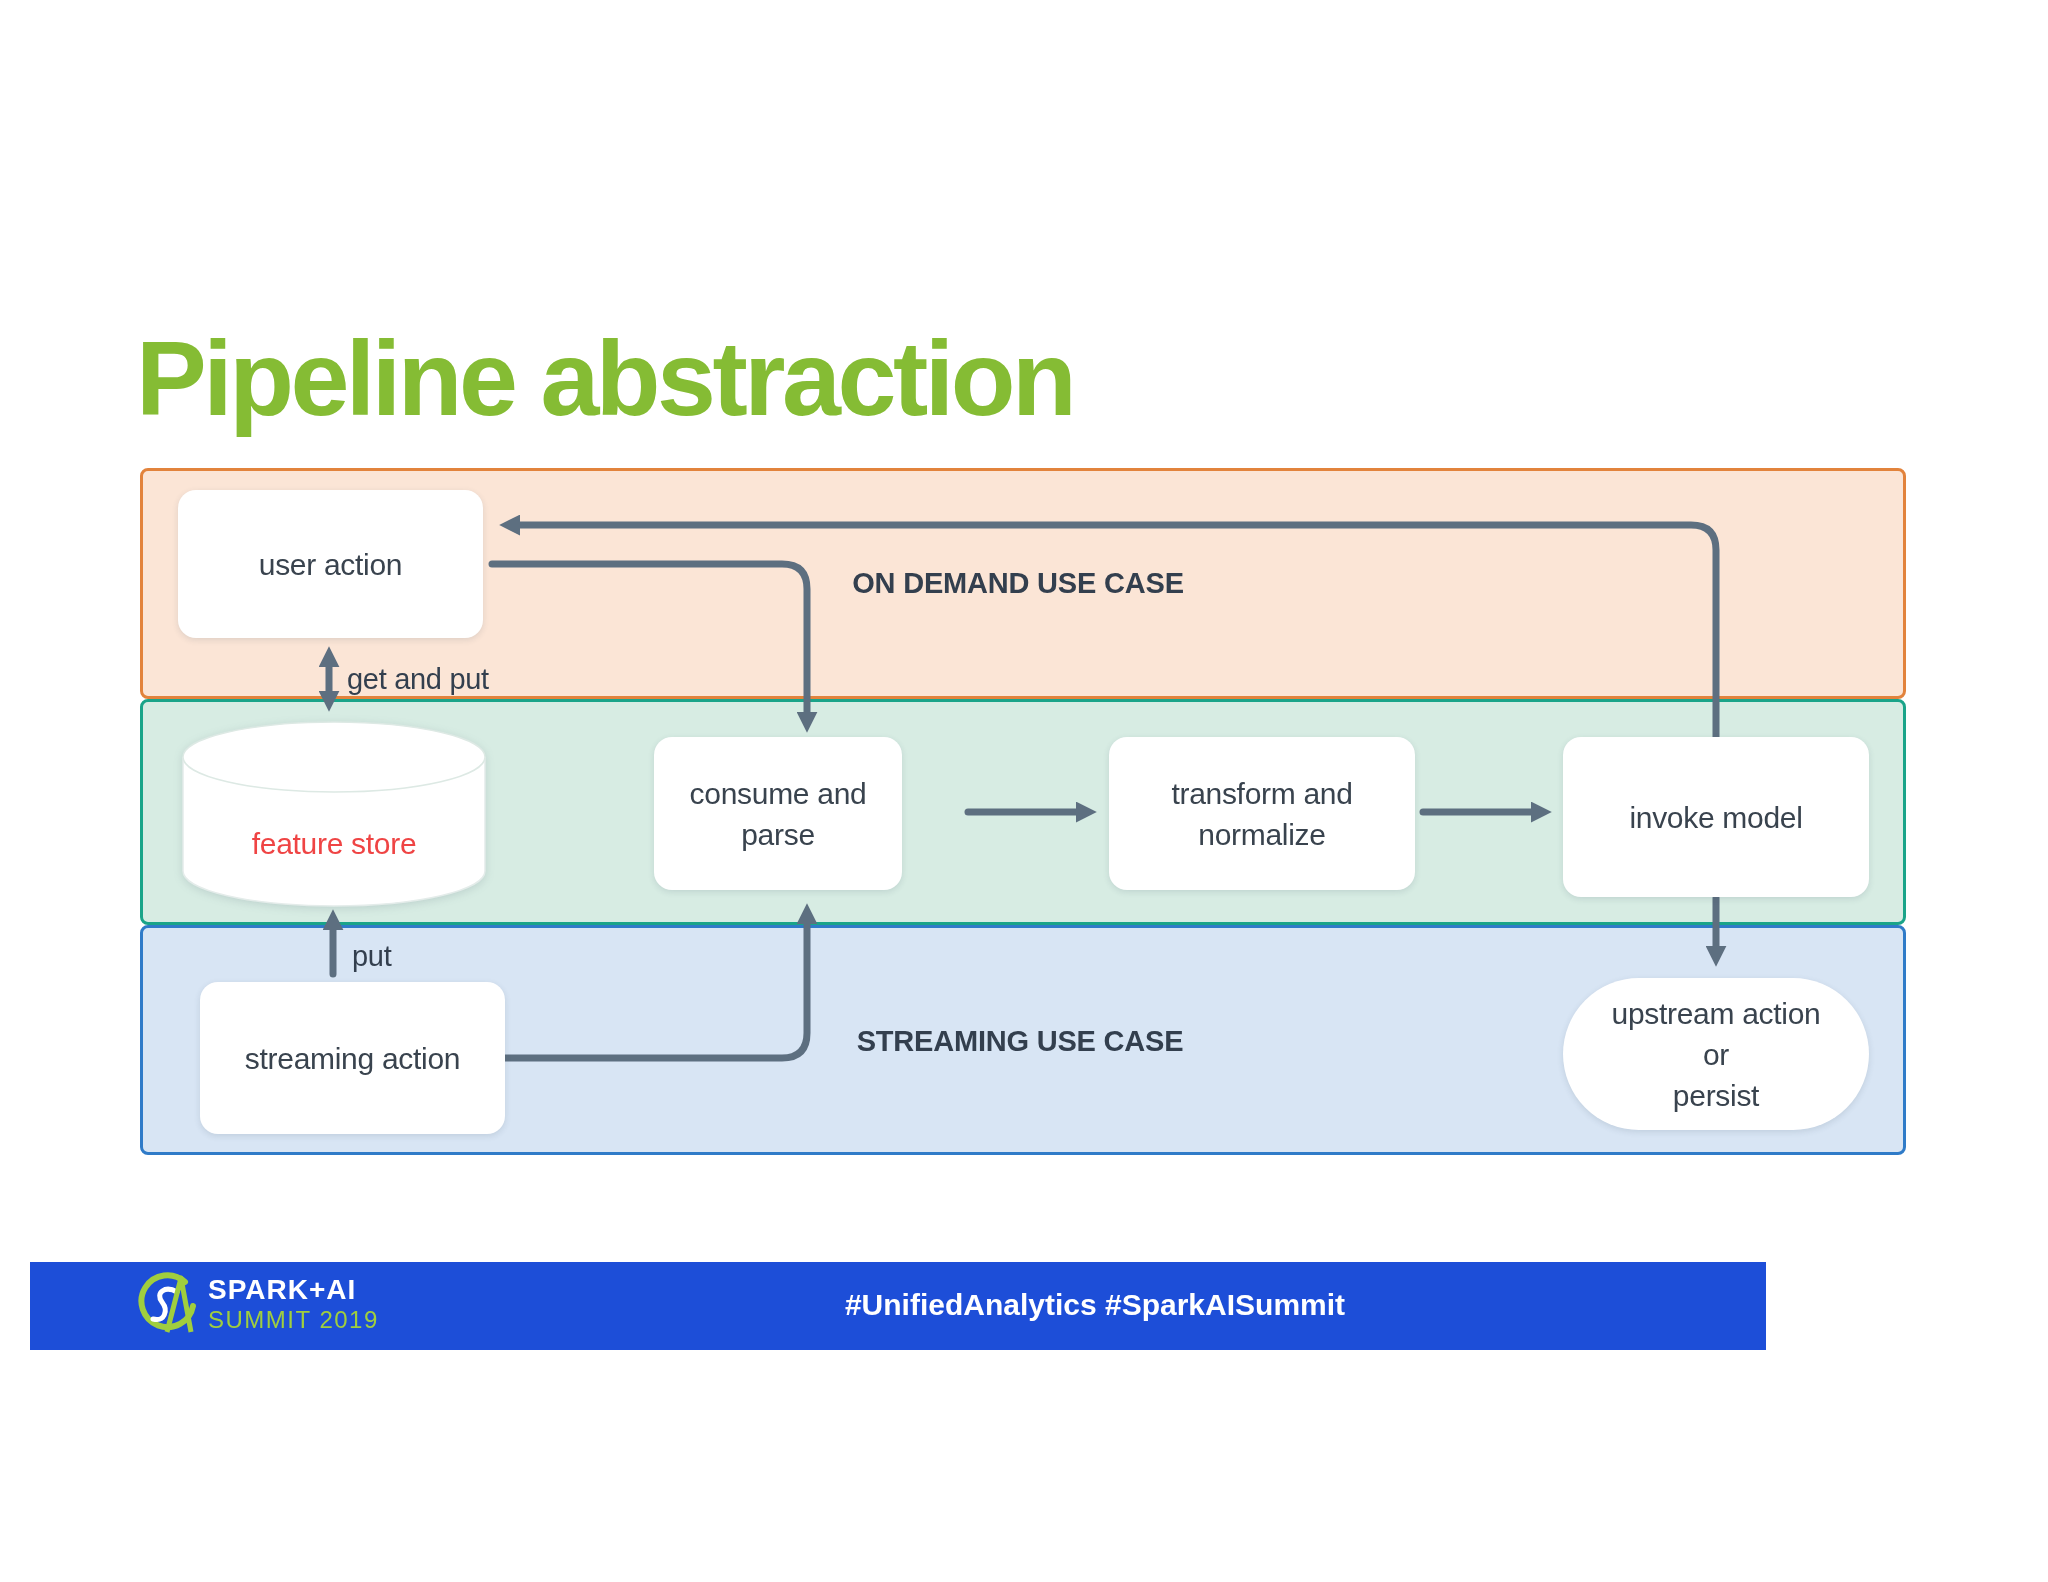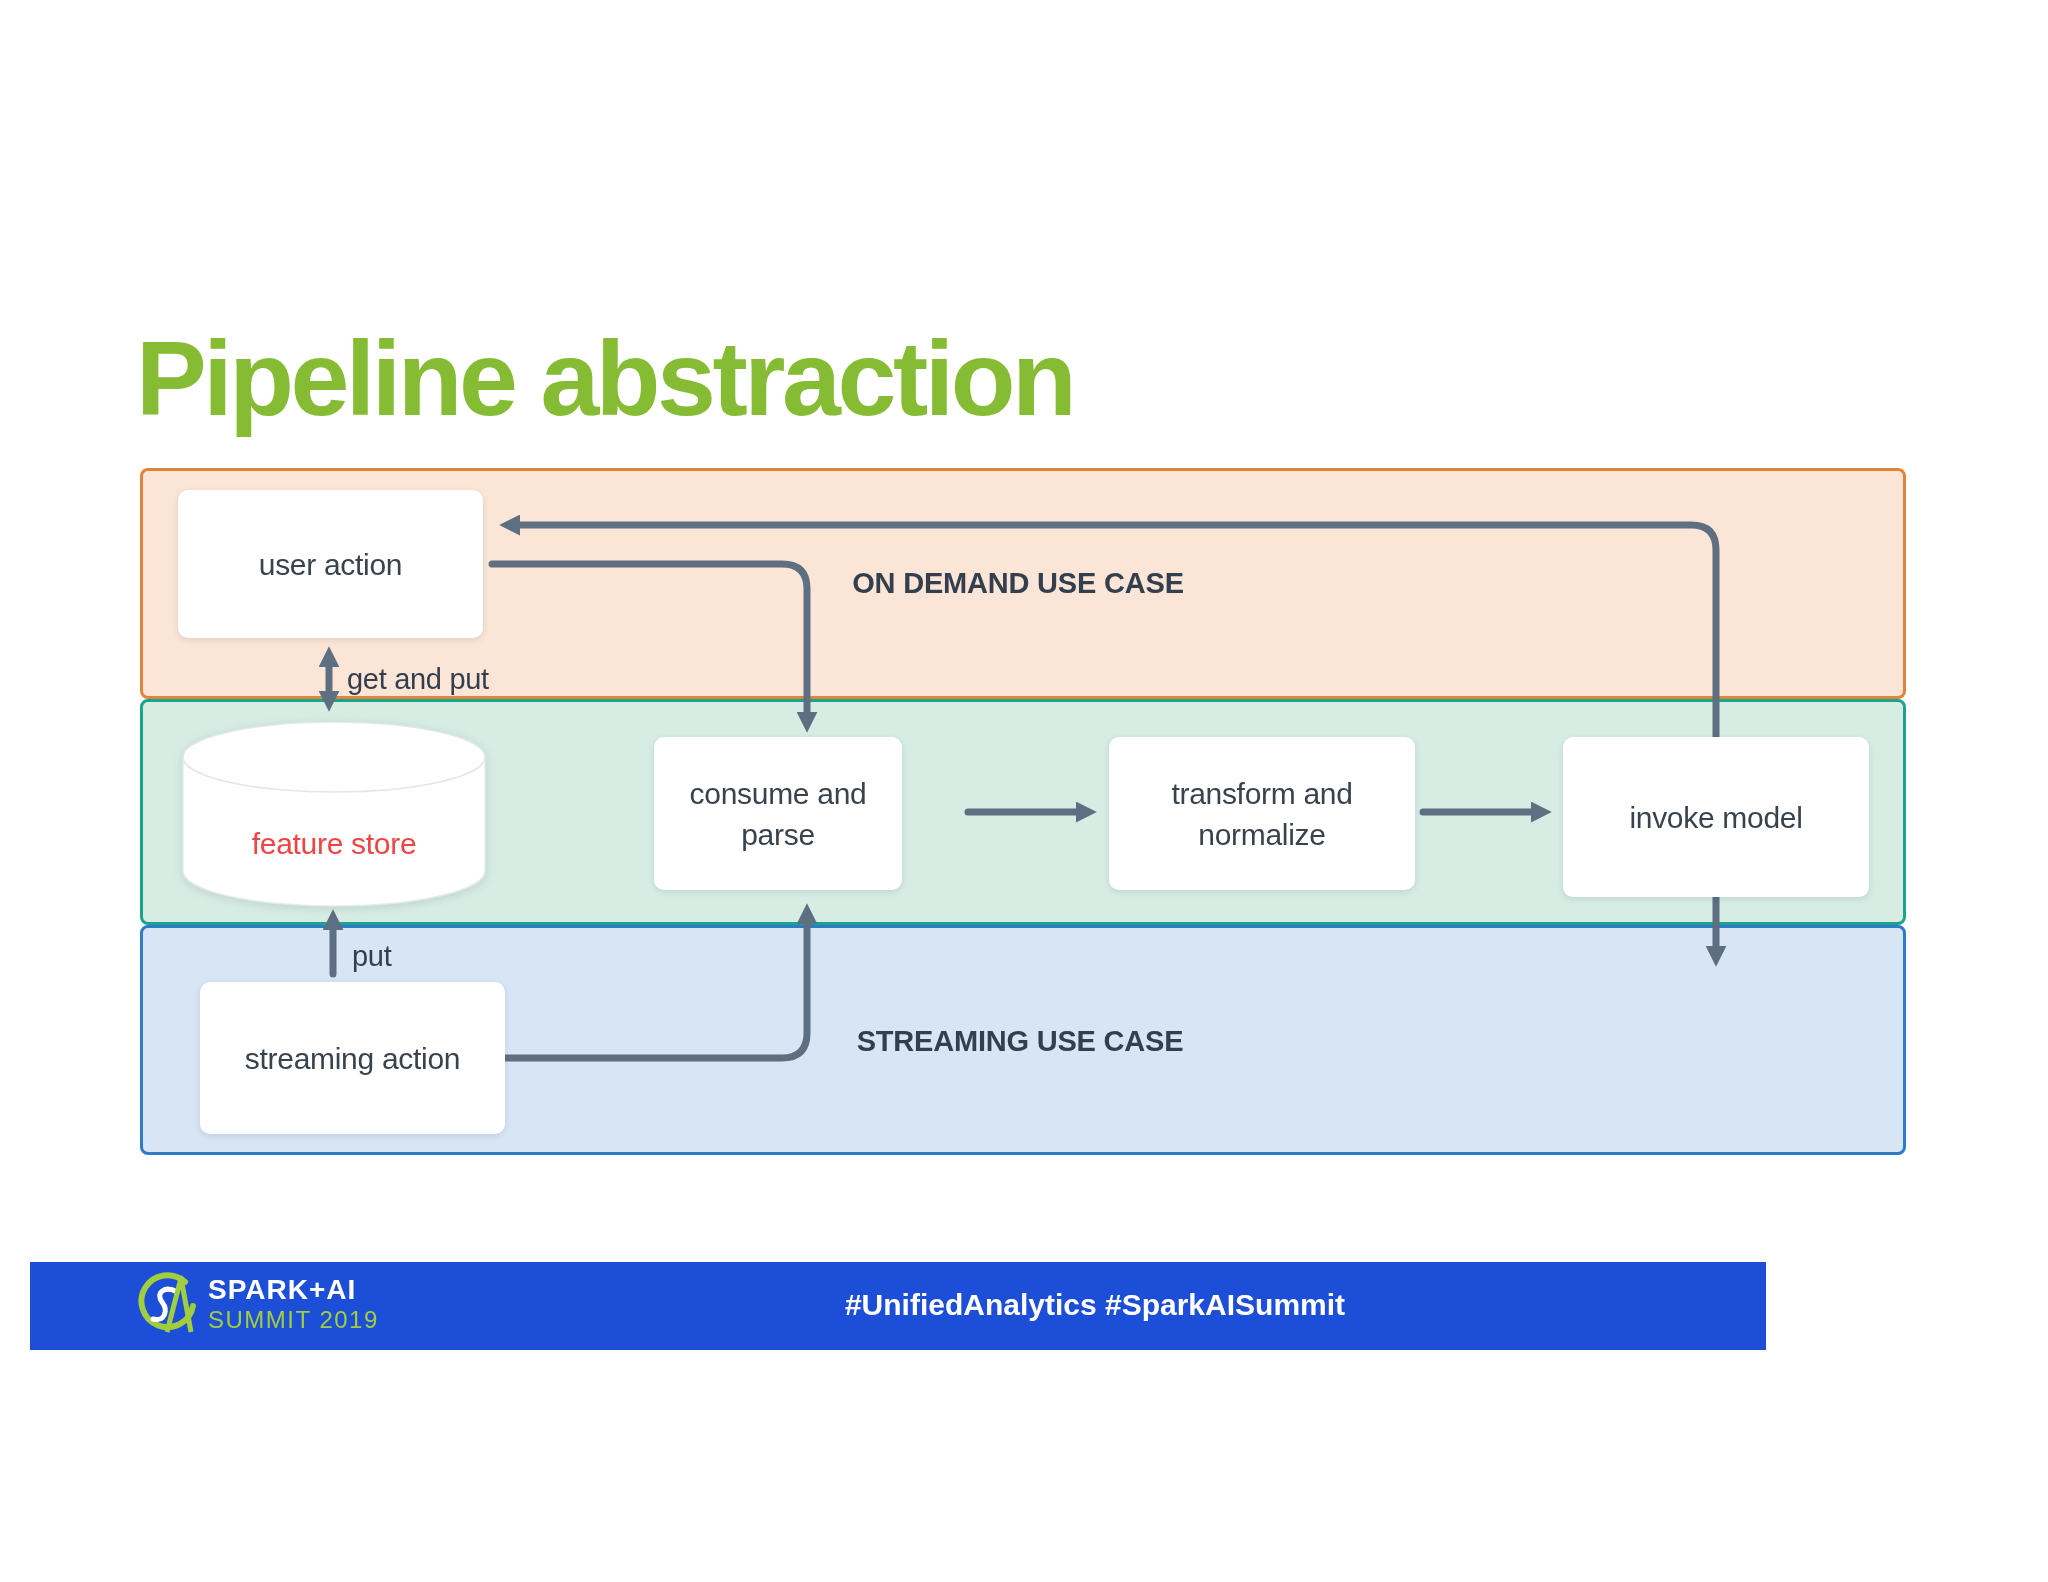--- a/index.html
+++ b/index.html
@@ -21,21 +21,21 @@
   .band-label{
     position:absolute;transform:translate(-50%,-50%);
     font-size:29px;font-weight:700;letter-spacing:-0.2px;color:#333F4E;white-space:nowrap;
   }
   #label-on-demand{left:1018px;top:583px;}
   #label-streaming{left:1020px;top:1041px;}
   
   #edges{position:absolute;left:0;top:0;width:2048px;height:1582px;pointer-events:none;}
   
   .node{
-    position:absolute;background:#ffffff;border-radius:10px;
+    position:absolute;background:#ffffff;border-radius:18px;
     box-shadow:0 2px 6px rgba(50,70,90,0.14);
     display:flex;align-items:center;justify-content:center;text-align:center;
   }
   .node-label{
     font-size:30px;color:#39434E;line-height:41px;white-space:pre-line;letter-spacing:-0.3px;
   }
   #node-user-action      {left:178px; top:490px; width:305px;height:148px;}
   #node-consume-parse    {left:654px; top:737px; width:248px;height:153px;}
   #node-transform-norm   {left:1109px;top:737px; width:306px;height:153px;}
   #node-invoke-model     {left:1563px;top:737px; width:306px;height:160px;}
@@ -133,20 +133,25 @@
   </div>
 
   <div class="node" id="node-invoke-model">
     <span class="node-label">invoke model</span>
   </div>
 
   <div class="node" id="node-streaming-action">
     <span class="node-label">streaming action</span>
   </div>
 
+  <div class="node" id="node-upstream">
+    <span class="node-label">upstream action
+or
+persist</span>
+  </div>
 
   <div class="edge-label" id="label-get-and-put">get and put</div>
   <div class="edge-label" id="label-put">put</div>
 
   <div id="footer-bar">
     <svg id="footer-logo" viewBox="0 0 70 68">
       <path d="M52,10 A26,26 0 1 0 60,34" fill="none" stroke="#A0CE3E" stroke-width="6" stroke-linecap="round"></path>
       <path d="M44,20 C32,13 22,21 29,30 C36,39 31,50 20,47" fill="none" stroke="#ffffff" stroke-width="5" stroke-linecap="round"></path>
       <path d="M34,60 L48,6 L58,60" fill="none" stroke="#A0CE3E" stroke-width="5" stroke-linejoin="round"></path>
     </svg>

